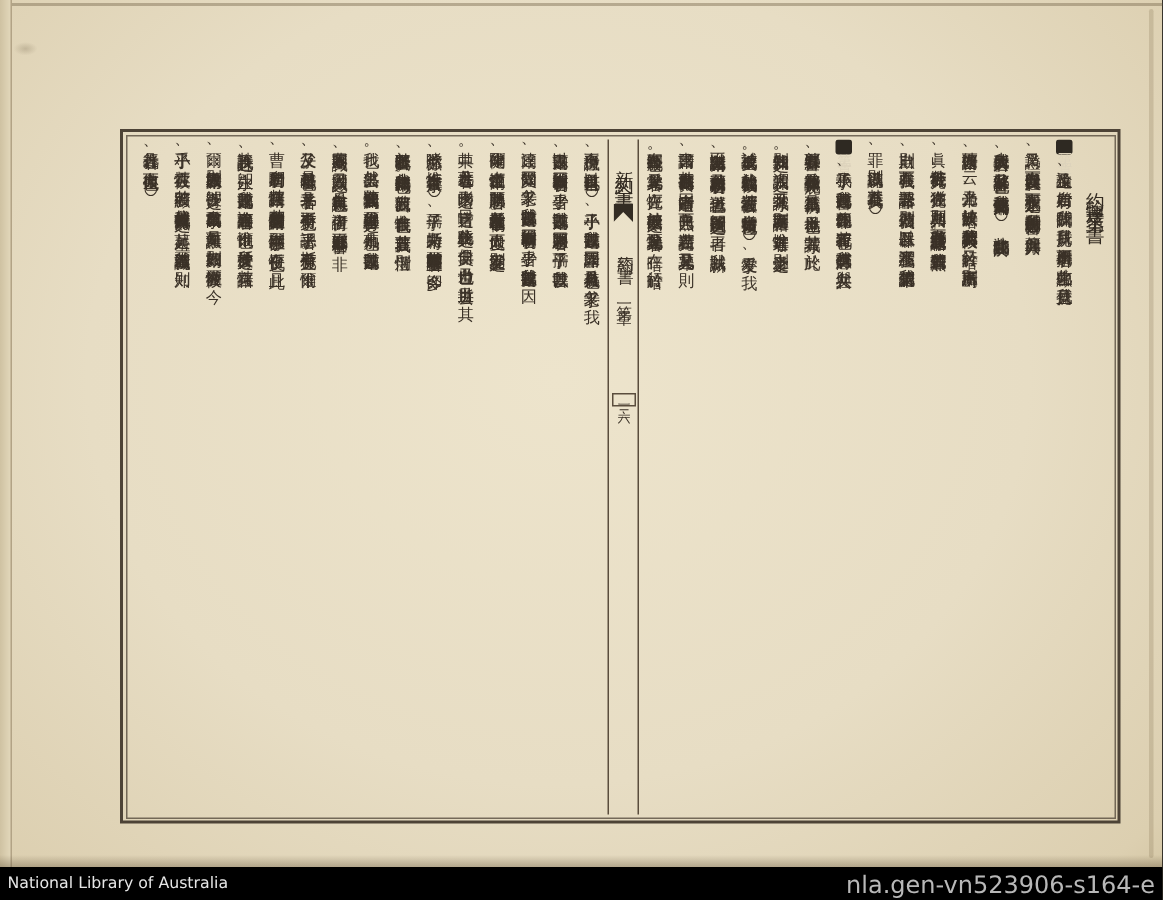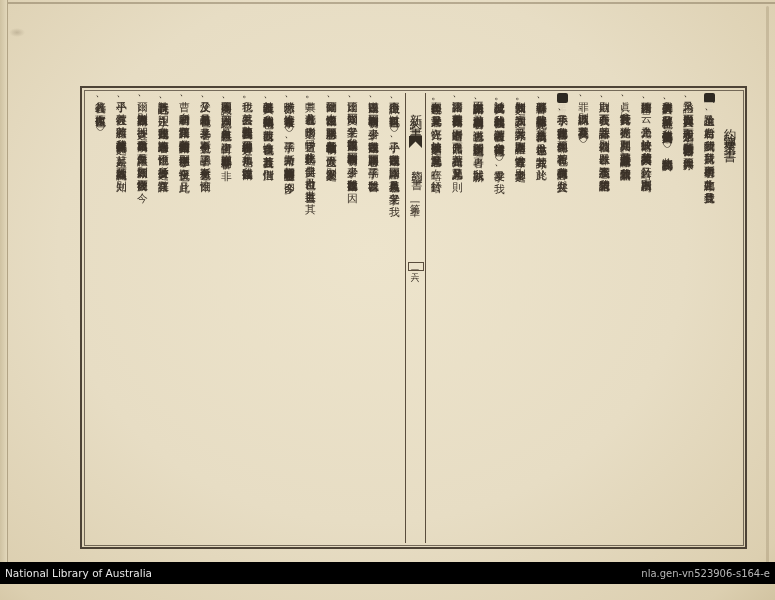--- a/index.html
+++ b/index.html
@@ -36,25 +36,25 @@
   .fold-inner{height:100%;display:flex;flex-direction:column;align-items:center;}
   .fold-inner>div{writing-mode:vertical-rl;text-orientation:upright;}
   .fold-title{margin-top:10px;font-size:12.5px;letter-spacing:5px;color:#332b22;}
   .fishtail{margin-top:13px;width:13px;height:12px;background:#332c23;
             clip-path:polygon(0 0,100% 0,100% 100%,50% 45%,0 100%);}
   .fold-book{margin-top:14px;font-size:11px;letter-spacing:2.5px;}
   .fold-chapter{margin-top:23px;font-size:10.5px;letter-spacing:1.5px;}
   .fold-pagenum{margin-top:62px;font-size:8.5px;letter-spacing:1px;
                 border:1px solid #5a4d3d;padding:2px 1px;}
   
-  .viewer-bar{position:absolute;left:0;bottom:16px;width:775px;height:22px;background:#000;
+  .viewer-bar{position:absolute;left:0;bottom:0;width:775px;height:22px;background:#000;
               display:flex;justify-content:space-between;align-items:center;
               padding:0 5px;box-sizing:border-box;}
   .viewer-bar .lib{color:#e6e6e6;font-size:10.5px;}
-  .viewer-bar .imgid{color:#b8b8b8;font-size:10px;}
+  .viewer-bar .imgid{color:#b8b8b8;font-size:16px;}
 </style>
 </head>
 <body>
 
 <div class="scan">
   <div class="crease"></div>
   <div class="left-page-edge"></div>
   <div class="right-page-edge"></div>
   <div class="bottom-edge"></div>
   <div class="smudge"></div>

